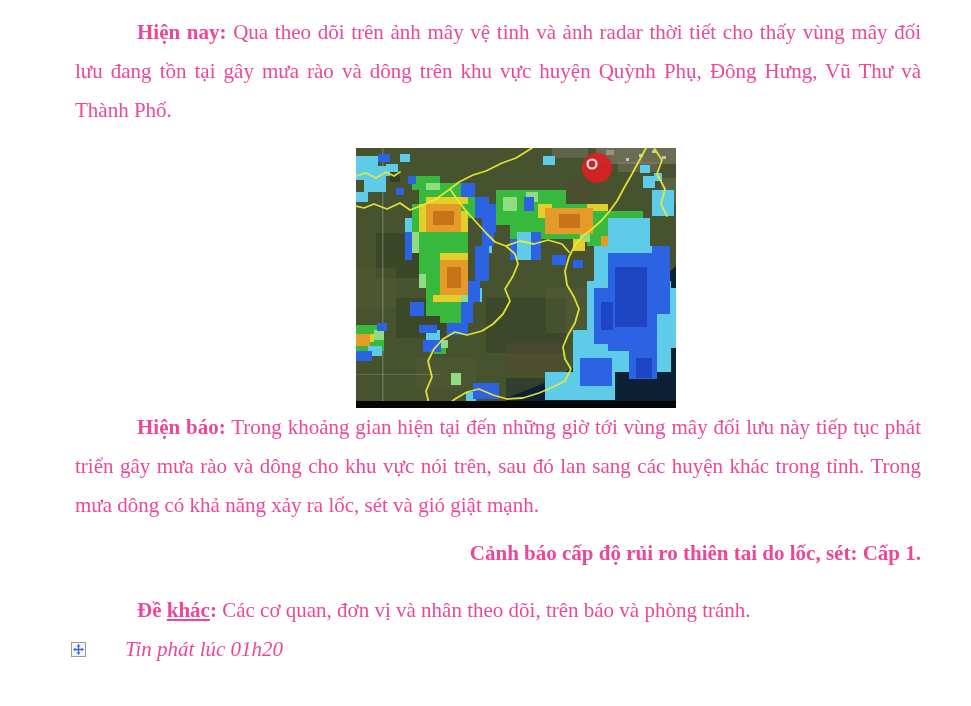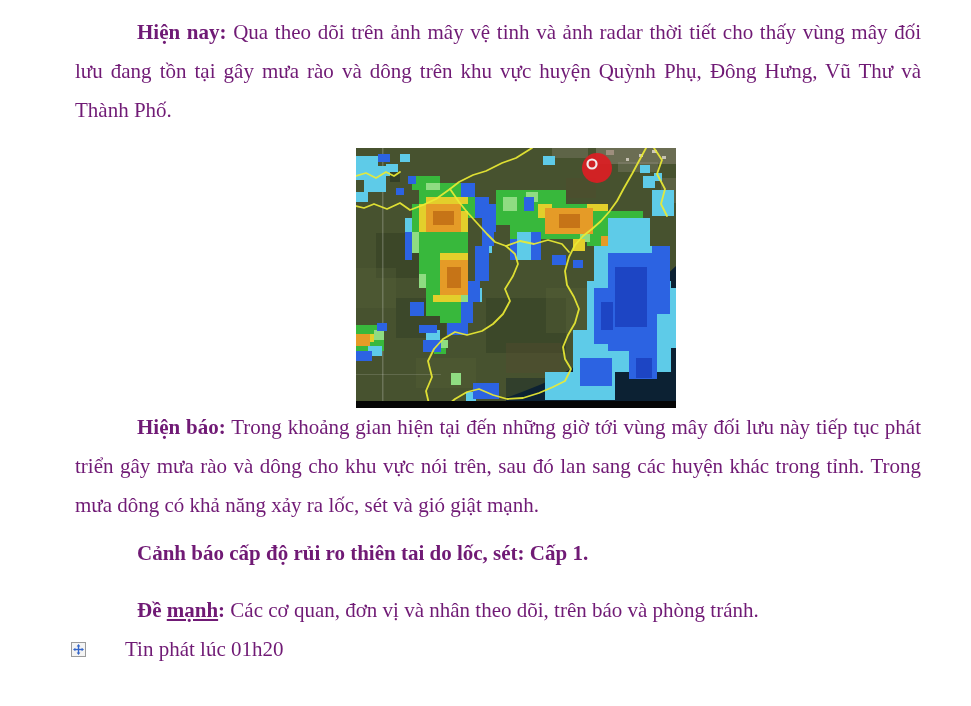--- a/index.html
+++ b/index.html
@@ -1,28 +1,28 @@
 <!DOCTYPE html>
 <html><head>
 <meta charset="utf-8">
 <style>
   html,body{margin:0;padding:0;background:#ffffff;}
   .page{
     position:relative;width:971px;height:706px;background:#ffffff;overflow:hidden;
-    font-family:"Liberation Serif","DejaVu Serif",serif;color:#701a75;
+    font-family:"Liberation Serif","DejaVu Serif",serif;color:#ec4899;
   }
   .content{position:absolute;left:75px;top:13px;width:846px;}
   p.bodypar{
     font-size:21px;line-height:39px;text-align:justify;text-indent:62px;margin:0;
   }
   .lead{font-weight:700;}
   .ul{text-decoration:underline;}
-  p.riskline{font-size:21px;line-height:39px;text-indent:62px;margin:9px 0 0 0;font-weight:700;}
+  p.riskline{font-size:21px;line-height:39px;text-indent:62px;margin:9px 0 0 0;font-weight:700;text-align:right;}
   p.denghi{font-size:21px;line-height:39px;text-align:justify;text-indent:62px;margin:18px 0 0 0;}
-  p.timestamp{font-size:21px;line-height:39px;margin:0 0 4px 50px;}
+  p.timestamp{font-size:21px;line-height:39px;margin:0 0 4px 50px;font-style:italic;}
   .mapfig{display:block;margin:18px 0 0 281px;}
   .anchor-icon{
     position:absolute;left:71px;top:642px;width:15px;height:15px;
     background:#f4f4f4;border:1px solid #9b9b9b;display:flex;align-items:center;justify-content:center;
     box-sizing:border-box;
   }
   .p2{margin-top:20px;}
 </style>
 </head>
 <body>
@@ -201,21 +201,21 @@
         <circle cx="236" cy="16" r="4.5" fill="none" stroke="#f2eaea" stroke-width="2.2"></circle>
       </g>
 
       <rect x="0" y="253" width="320" height="7" fill="#060606"></rect>
     </svg>
 
     <p class="bodypar p2"><span class="lead">Hiện báo:</span><span> Trong khoảng gian hiện tại đến những giờ tới vùng mây đối lưu này tiếp tục phát triển gây mưa rào và dông cho khu vực nói trên, sau đó lan sang các huyện khác trong tỉnh. Trong mưa dông có khả năng xảy ra lốc, sét và gió giật mạnh.</span></p>
 
     <p class="riskline">Cảnh báo cấp độ rủi ro thiên tai do lốc, sét: Cấp 1.</p>
 
-    <p class="denghi"><span class="lead">Đề </span><span class="lead ul">mạnh</span><span class="lead">:</span><span> Các cơ quan, đơn vị và nhân theo dõi, trên báo và phòng tránh.</span></p>
+    <p class="denghi"><span class="lead">Đề </span><span class="lead ul">khác</span><span class="lead">:</span><span> Các cơ quan, đơn vị và nhân theo dõi, trên báo và phòng tránh.</span></p>
 
     <p class="timestamp">Tin phát lúc 01h20</p>
   </div>
 
   <div class="anchor-icon">
     <svg width="11" height="11" viewBox="0 0 12 12">
       <g fill="#3566c9">
         <rect x="5.25" y="1.5" width="1.5" height="9"></rect>
         <rect x="1.5" y="5.25" width="9" height="1.5"></rect>
         <polygon points="6,0 4,2.6 8,2.6"></polygon>

